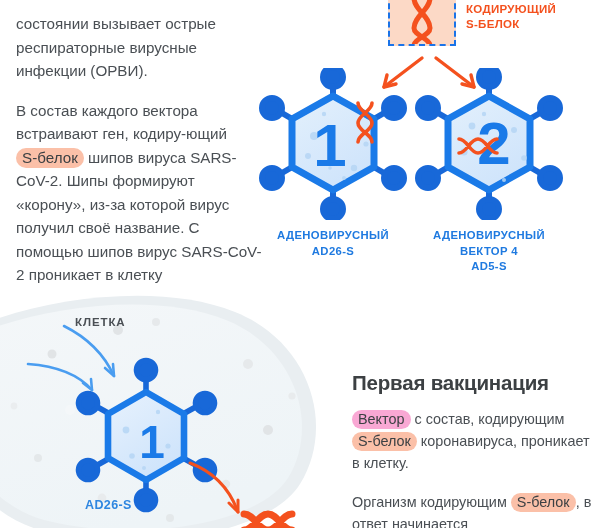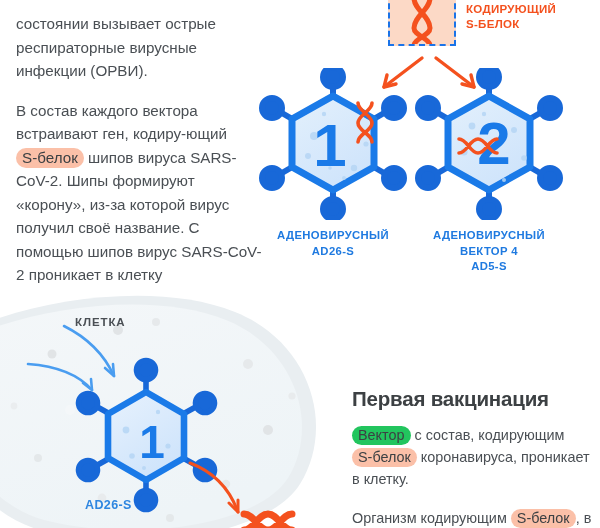--- a/index.html
+++ b/index.html
@@ -36,21 +36,21 @@
   #intro-text p:last-child { margin-bottom: 0; }
 
   .hl-s {
     background: #fbc0a8;
     border-radius: 11px;
     padding: 1px 6px 2px 6px;
     color: #3c4043;
     white-space: nowrap;
   }
   .hl-v {
-    background: #22c55e;
+    background: #f9a8d4;
     border-radius: 11px;
     padding: 1px 6px 2px 6px;
     color: #3c4043;
     white-space: nowrap;
   }
 
   
   #gene-box {
     position: absolute;
     left: 388px;
@@ -150,21 +150,21 @@
     position: absolute;
     left: 352px;
     top: 84px;
     width: 240px;
   }
   #vax-heading {
     font-size: 20.5px;
     font-weight: bold;
     color: #3c4043;
     letter-spacing: -0.2px;
-    margin: 16px 0 13px 0;
+    margin: 0 0 13px 0;
     line-height: 25px;
   }
   #right-text p {
     margin: 0 0 17px 0;
     font-size: 14.4px;
     line-height: 22px;
     color: #4a4f54;
   }
   #right-text p:last-child { margin-bottom: 0; }
 </style>

